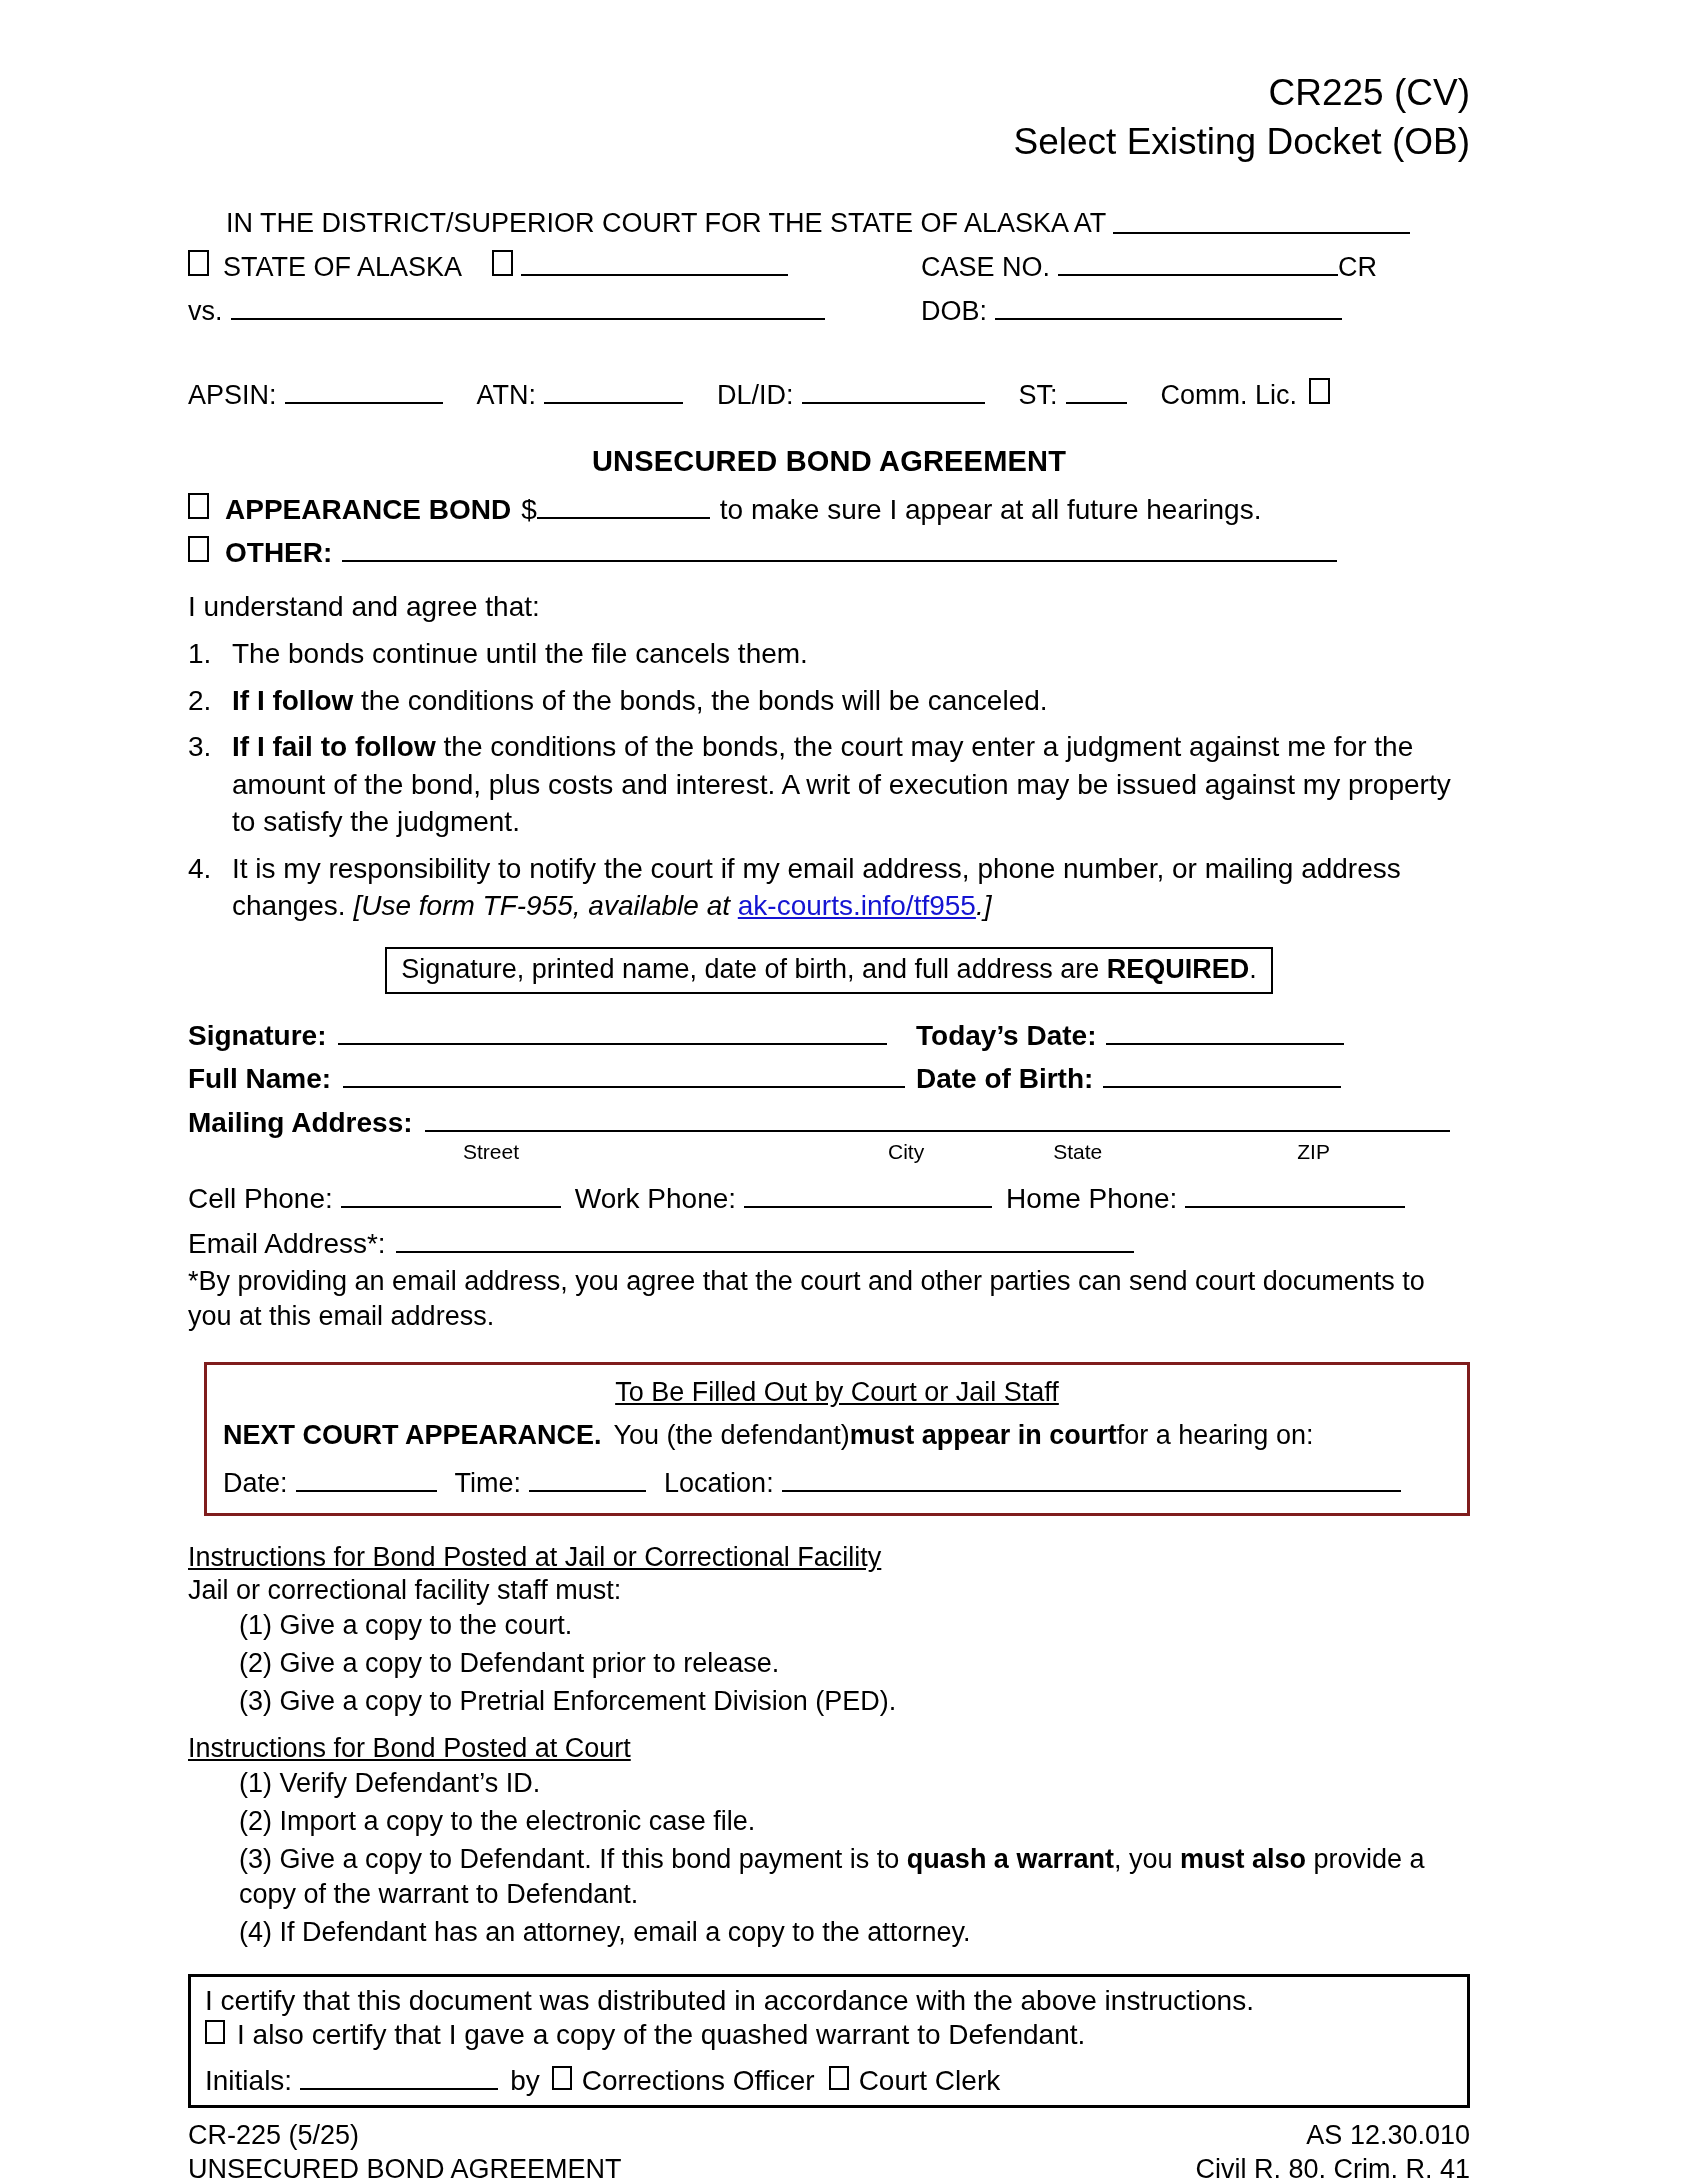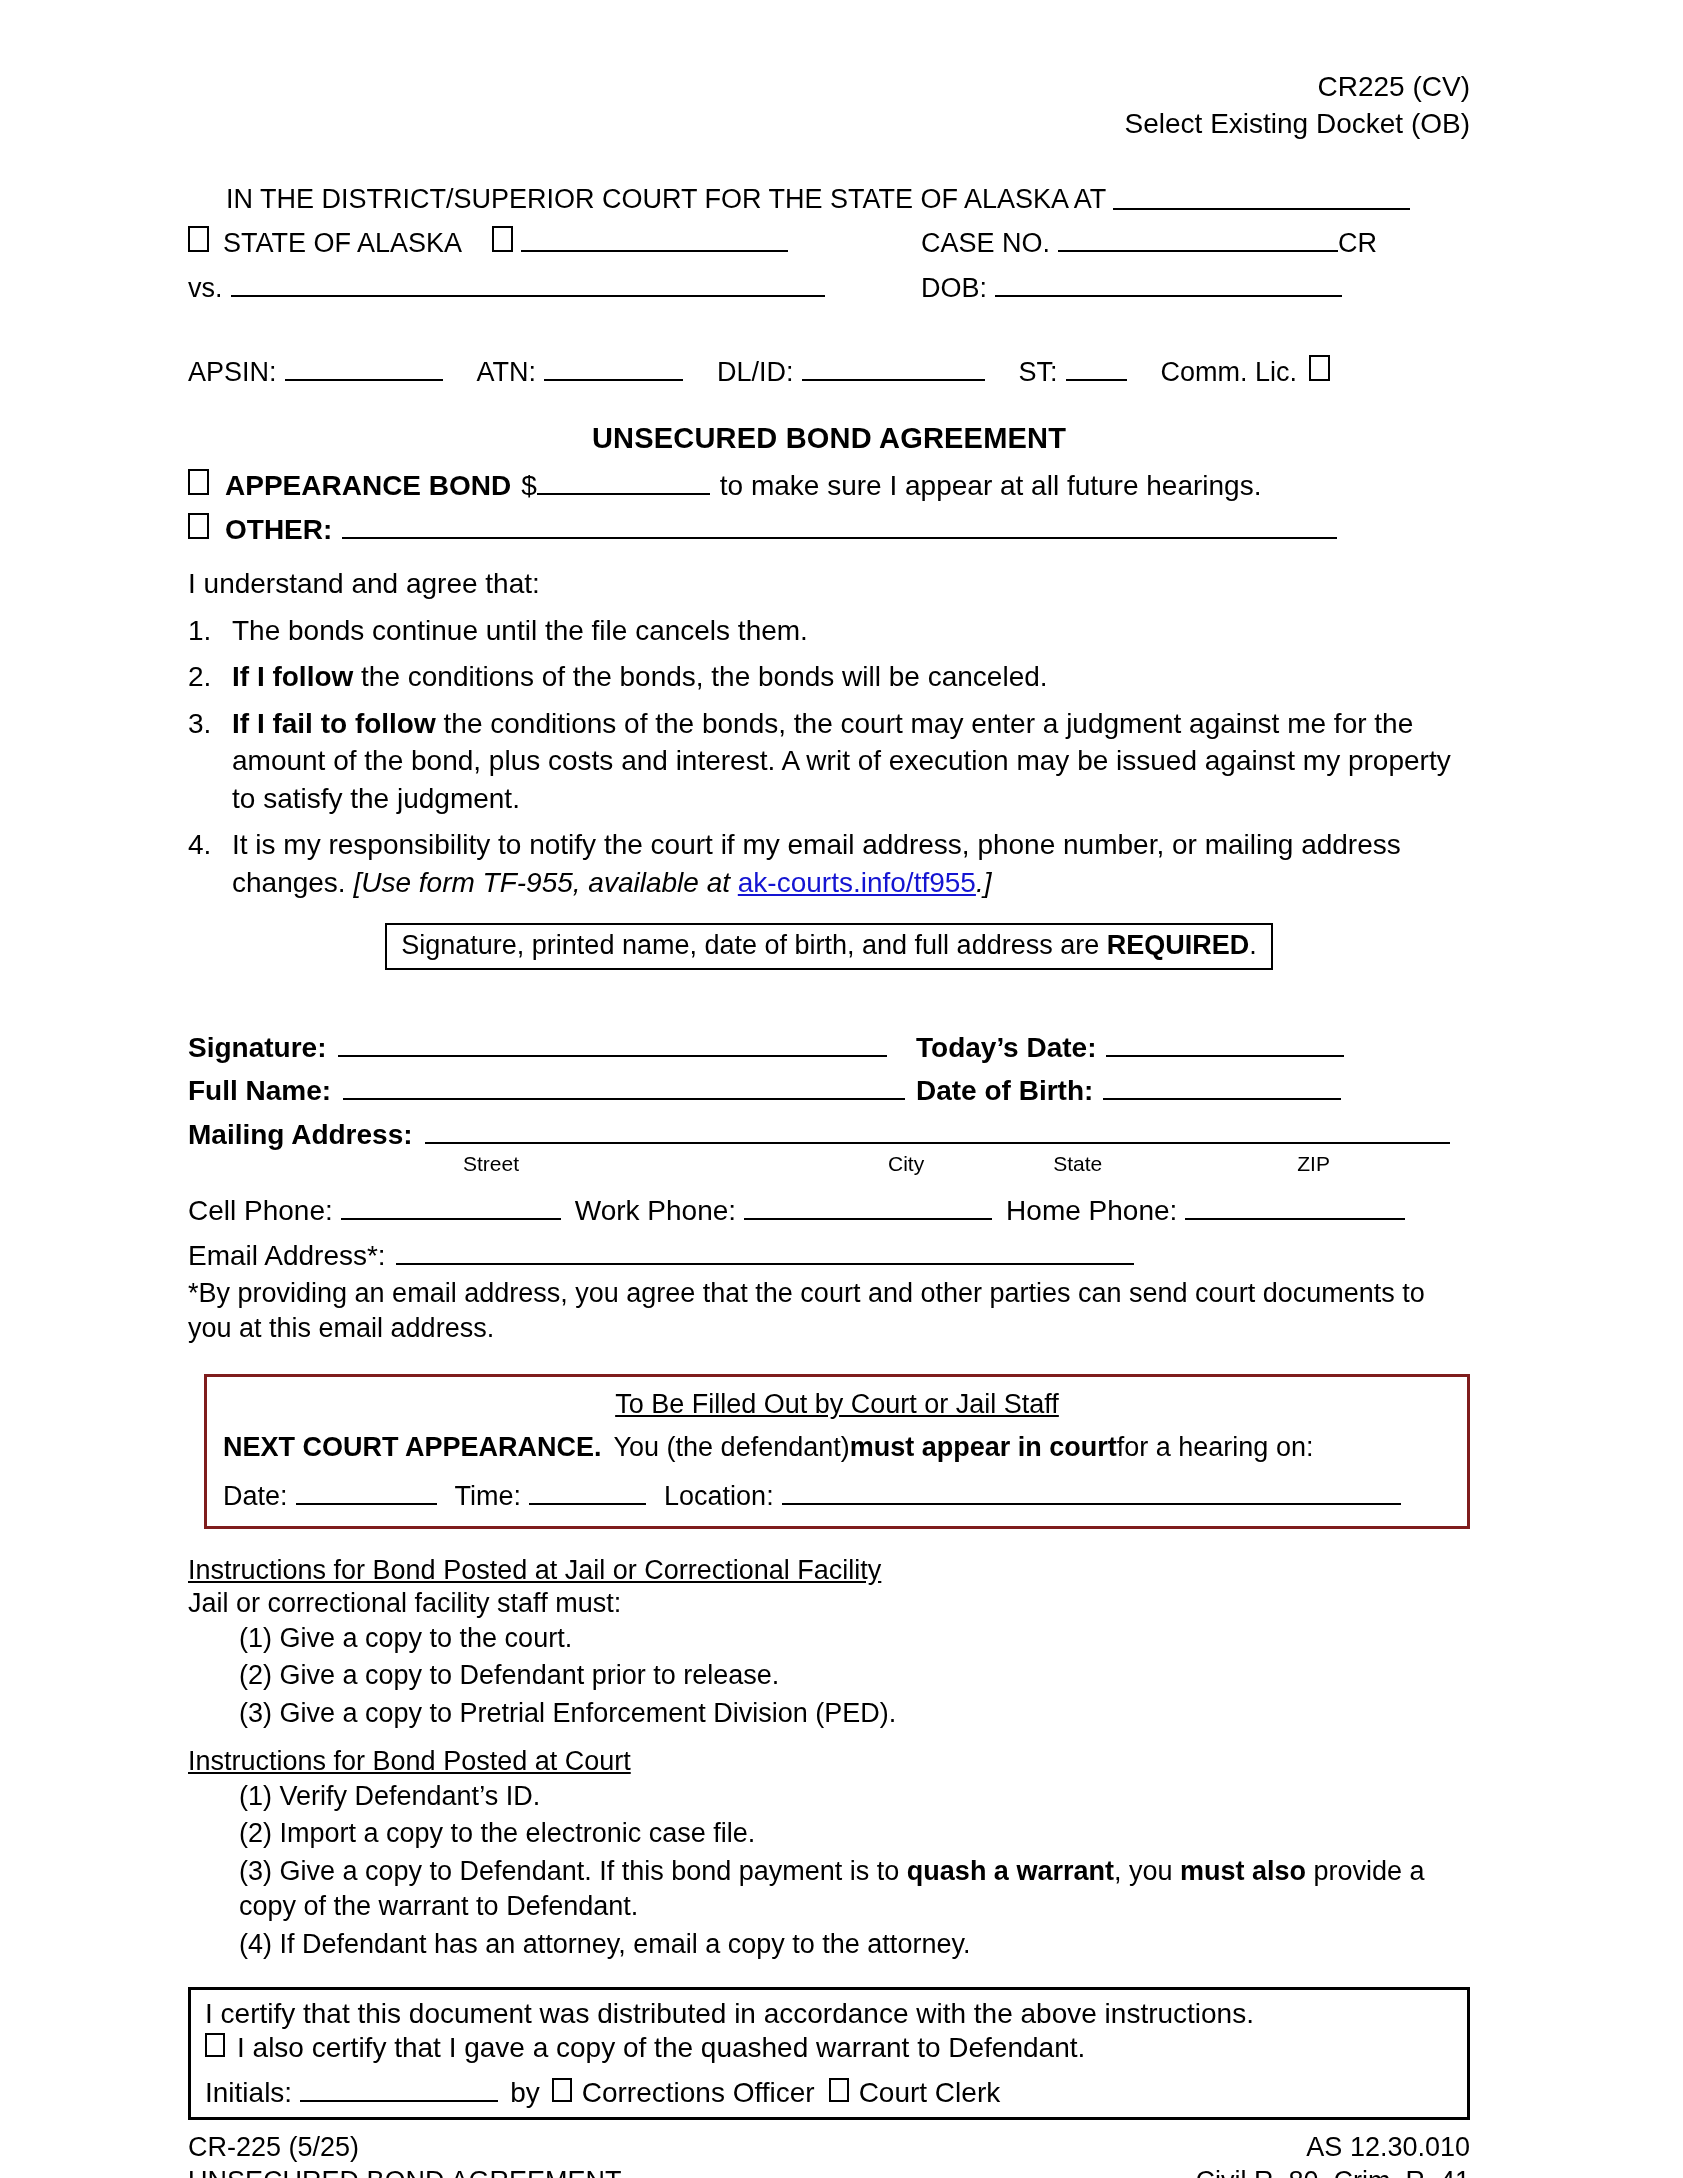--- a/index.html
+++ b/index.html
@@ -29,21 +29,21 @@
     top: 69px;
     width: 1282px;
   }
   .b { font-weight: bold; }
   .i { font-style: italic; }
   .u { text-decoration: underline; }
 
   
   .formhdr {
     text-align: right;
-    font-size: 28px;
+    font-size: 37px;
     line-height: 1.32;
     margin-bottom: 38px;
   }
 
   
   .rule {
     display: inline-block;
     border-bottom: 2.5px solid #000;
     vertical-align: baseline;
     height: 1.02em;
@@ -115,21 +115,21 @@
   .reqbox {
     border: 2.5px solid #000;
     display: inline-block;
     padding: 5px 14px 7px 14px;
     font-size: 27px;
     margin-top: 22px;
   }
   .reqwrap { text-align: center; }
 
   
-  .sigblock { margin-top: 56px; }
+  .sigblock { margin-top: 20px; }
   .sigrow {
     display: flex;
     align-items: baseline;
     font-size: 28px;
     margin-top: 6px;
   }
   .sig-left { width: 728px; display: flex; align-items: baseline; }
   .sig-right { flex: 1; display: flex; align-items: baseline; }
 
   .addr-sub {

